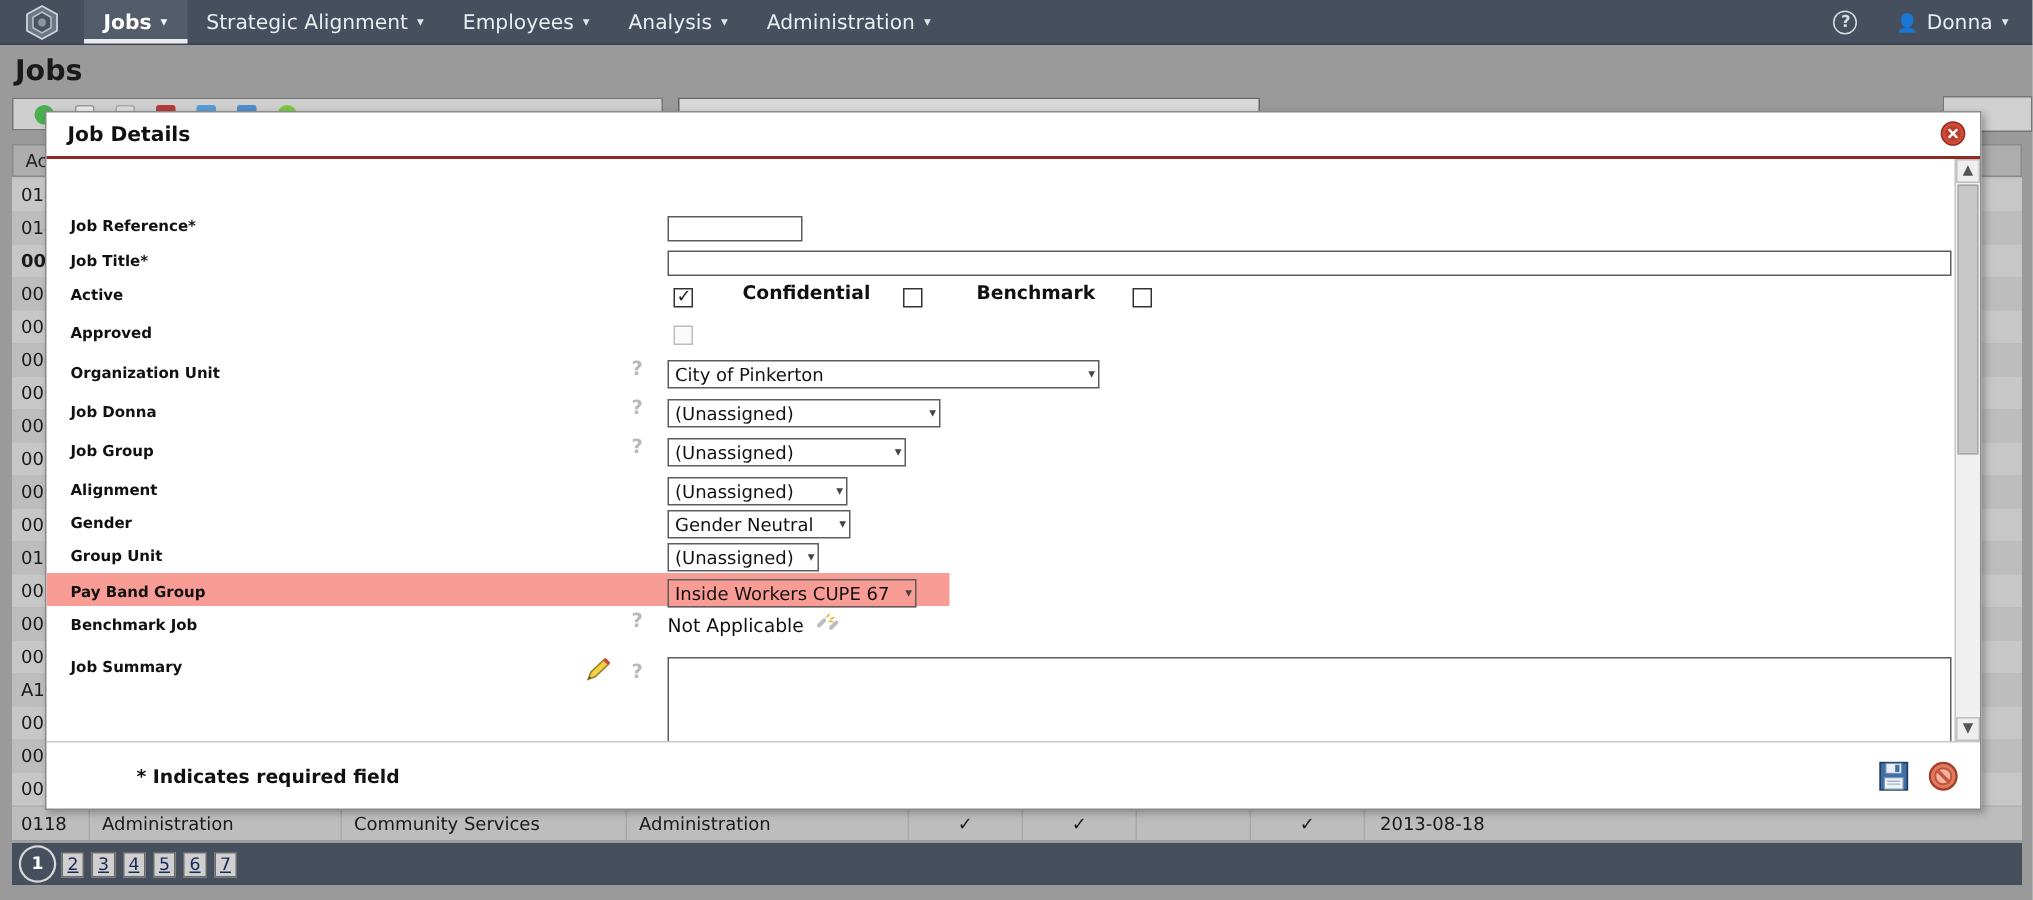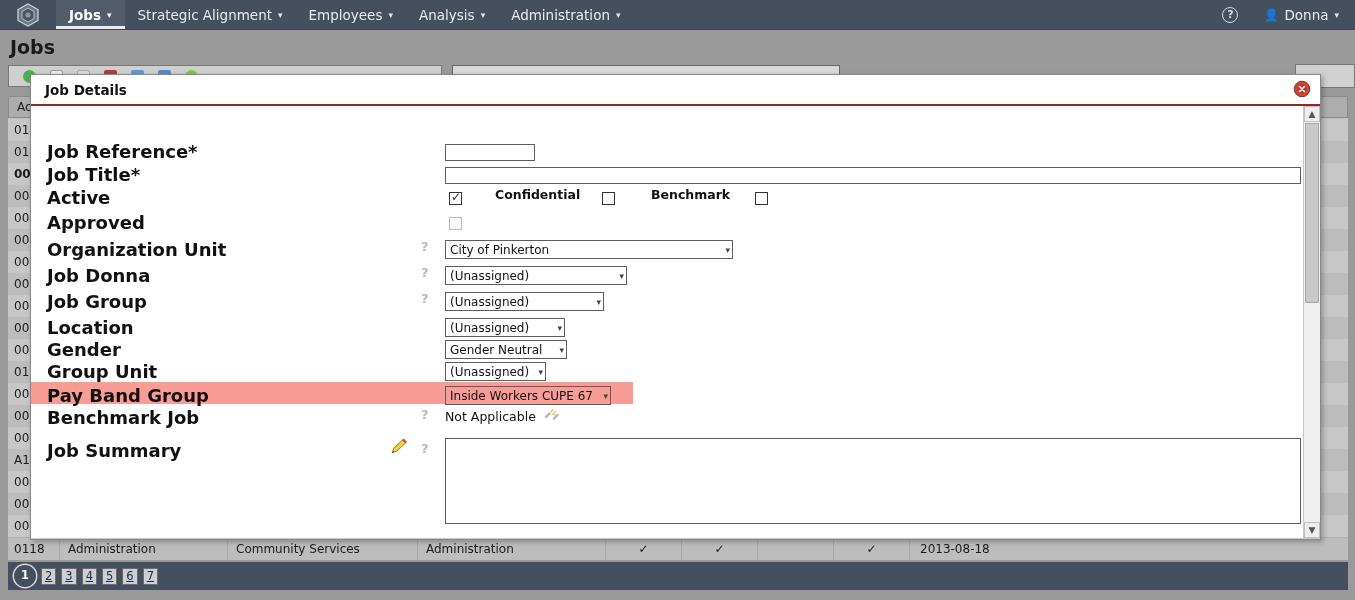--- a/index.html
+++ b/index.html
@@ -131,21 +131,21 @@
     border-bottom: 1px solid #c9c9c9;
   }
   .form-area { position: absolute; inset: 0 17px 0 0; }
 
   .frow {
     position: absolute; left: 0; right: 0; height: 26px;
     display: flex; align-items: center;
   }
   .flabel {
     position: absolute; left: 16px;
-    font-size: 18px; font-weight: bold; color: #111;
+    font-size: 10px; font-weight: bold; color: #111;
   }
   .fhelp {
     position: absolute; left: 390px; top: 3px;
     font-size: 13px; color: #b9b9b9; cursor: pointer; font-weight: bold;
   }
   .fctl { position: absolute; left: 414px; }
 
   .txt-in {
     height: 17px; border: 1px solid #5d5d5d; background: #fff;
     font-size: 12px; font-family: inherit; padding: 0 3px;
@@ -447,21 +447,21 @@
           <span class="fhelp">?</span>
           <span class="fctl">
             <span class="sel" style="width:159px;justify-content:space-between">
               <span>(Unassigned)</span>
               <span class="arw">▾</span>
             </span>
           </span>
         </div>
 
         <div class="frow" style="top:208px">
-          <span class="flabel">Location</span>
+          <span class="flabel">Alignment</span>
           <span class="fctl">
             <span class="sel" style="width:120px;justify-content:space-between">
               <span>(Unassigned)</span>
               <span class="arw">▾</span>
             </span>
           </span>
         </div>
 
         <div class="frow" style="top:230px">
           <span class="flabel">Gender</span>
@@ -523,16 +523,33 @@
 
       </div>
 
       <div class="mscroll">
         <div class="arrw">▲</div>
         <div class="thumb"></div>
         <div class="arrw bot">▼</div>
       </div>
     </div>
 
+    <div class="modal-ft">
+      <span class="req-note">* Indicates required field</span>
+      <div class="ft-btns">
+        <svg class="ft-btn" viewBox="0 0 22 22">
+          <rect x="1.5" y="1.5" width="19" height="19" fill="#3f6fa8" stroke="#1f3d60" stroke-width="1.2"></rect>
+          <rect x="5.5" y="2" width="11" height="7" fill="#e9eef4" stroke="#6d8db0" stroke-width=".8"></rect>
+          <rect x="12" y="3" width="3" height="5" fill="#3f6fa8"></rect>
+          <rect x="4.5" y="12" width="13" height="8" fill="#eef2f6" stroke="#7d9ab8" stroke-width=".8"></rect>
+          <path d="M6.5 14.5 H15.5 M6.5 16.5 H15.5" stroke="#9fb4c9" stroke-width="1"></path>
+        </svg>
+        <svg class="ft-btn" viewBox="0 0 22 22">
+          <circle cx="11" cy="11" r="9.3" fill="#e07a5f" stroke="#a33f27" stroke-width="1.6"></circle>
+          <circle cx="11" cy="11" r="5.6" fill="#f2b3a1" stroke="#c0563a" stroke-width="1.4"></circle>
+          <path d="M6.6 6.6 L15.4 15.4" stroke="#c0563a" stroke-width="2.4"></path>
+        </svg>
+      </div>
+    </div>
 
   </div>
 
 </div>
 
 </body></html>

